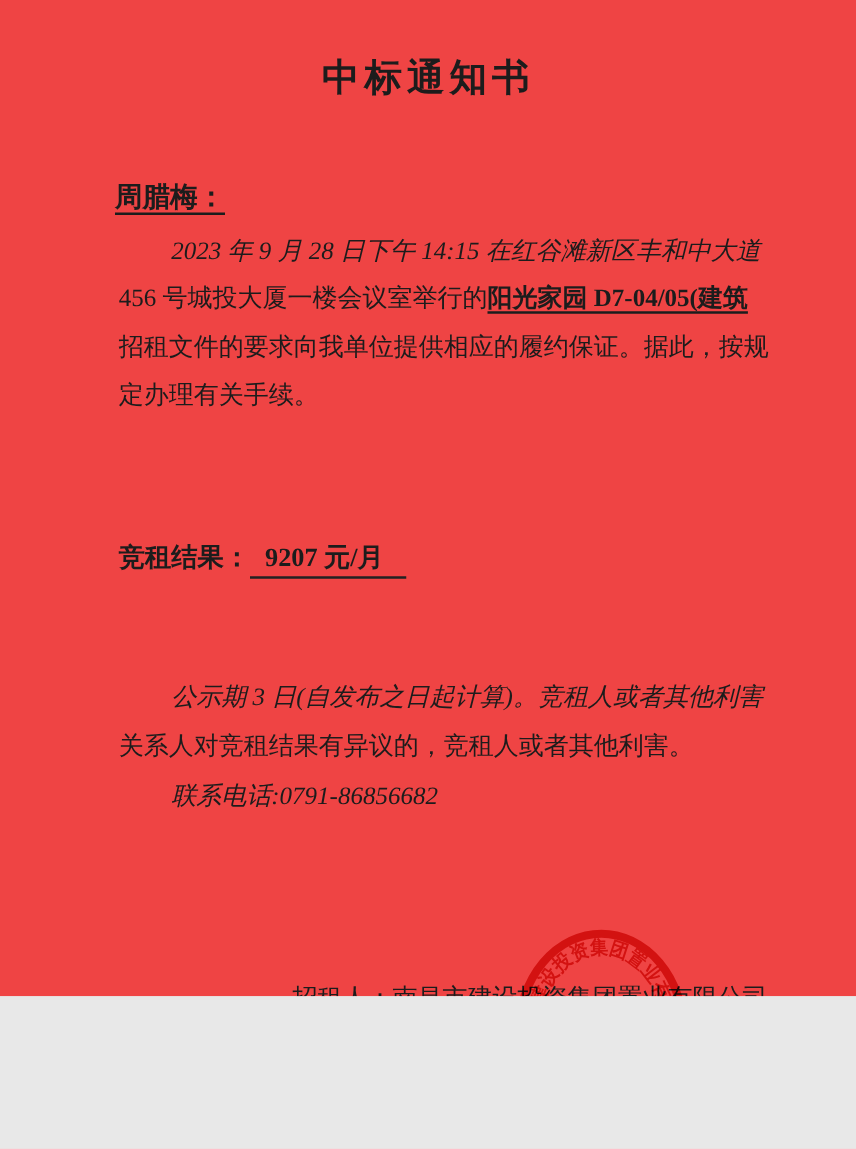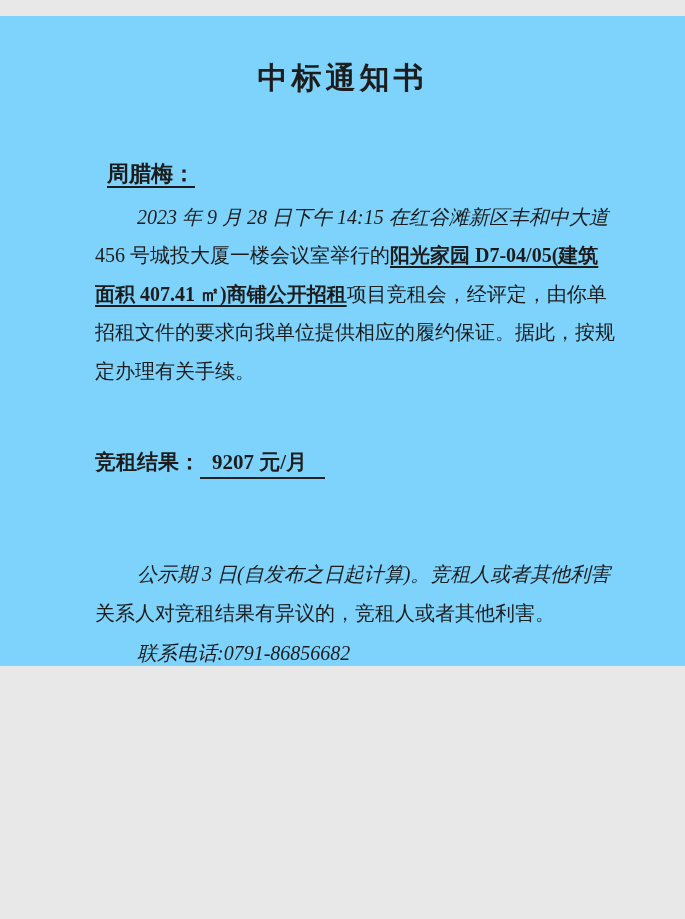--- a/index.html
+++ b/index.html
@@ -1,32 +1,32 @@
 <!DOCTYPE html>
 <html><head>
 <meta charset="utf-8">
 <style>
   html,body{margin:0;padding:0;background:#e8e8e8;}
   .page{
     position:relative;
-    width:685px;height:650px;
-    margin:16px auto;
-    background:#7dd3fc;
+    width:685px;height:797px;
+    margin:0 auto;
+    background:#ef4444;
     font-family:"Liberation Serif","DejaVu Serif",serif;
     color:#1c1c1c;
     overflow:hidden;
   }
   .abs{position:absolute;z-index:2;}
   .doc-title{
     top:42px;left:0;width:685px;
     text-align:center;
     font-size:30px;font-weight:bold;letter-spacing:4px;
   }
   .salutation{
-    top:143px;left:107px;
+    top:143px;left:92px;
     font-size:22px;font-weight:bold;
     text-decoration:underline;
     text-underline-offset:5px;
     text-decoration-thickness:1.5px;
   }
   .para{
     left:95px;width:487px;
     font-size:20px;
   }
   .para.p1{top:182px;line-height:38.4px;}
@@ -79,21 +79,20 @@
 
 <div class="page">
 
   <div class="abs doc-title">中标通知书</div>
 
   <div class="abs salutation">周腊梅：</div>
 
   <div class="abs para p1">
     <div class="jline ind">2023 年 9 月 28 日下午 14:15 在红谷滩新区丰和中大道</div>
     <div class="jline"><span>456 号城投大厦一楼会议室举行的</span><span class="bu">阳光家园 D7-04/05(建筑</span></div>
-    <div class="jline"><span class="bu">面积 407.41 ㎡)商铺公开招租</span><span>项目竞租会，经评定，由你单</span></div>
     <div class="jline">招租文件的要求向我单位提供相应的履约保证。据此，按规</div>
     <div class="jline natural">定办理有关手续。</div>
   </div>
 
   <div class="abs result-line"><span>竞租结果：</span><span class="result-value">9207 元/月</span></div>
 
   <div class="abs para p2">
     <div class="jline ind">公示期 3 日(自发布之日起计算)。竞租人或者其他利害</div>
     <div class="jline natural">关系人对竞租结果有异议的，竞租人或者其他利害。</div>
     <div class="jline natural ind">联系电话:0791-86856682</div>

